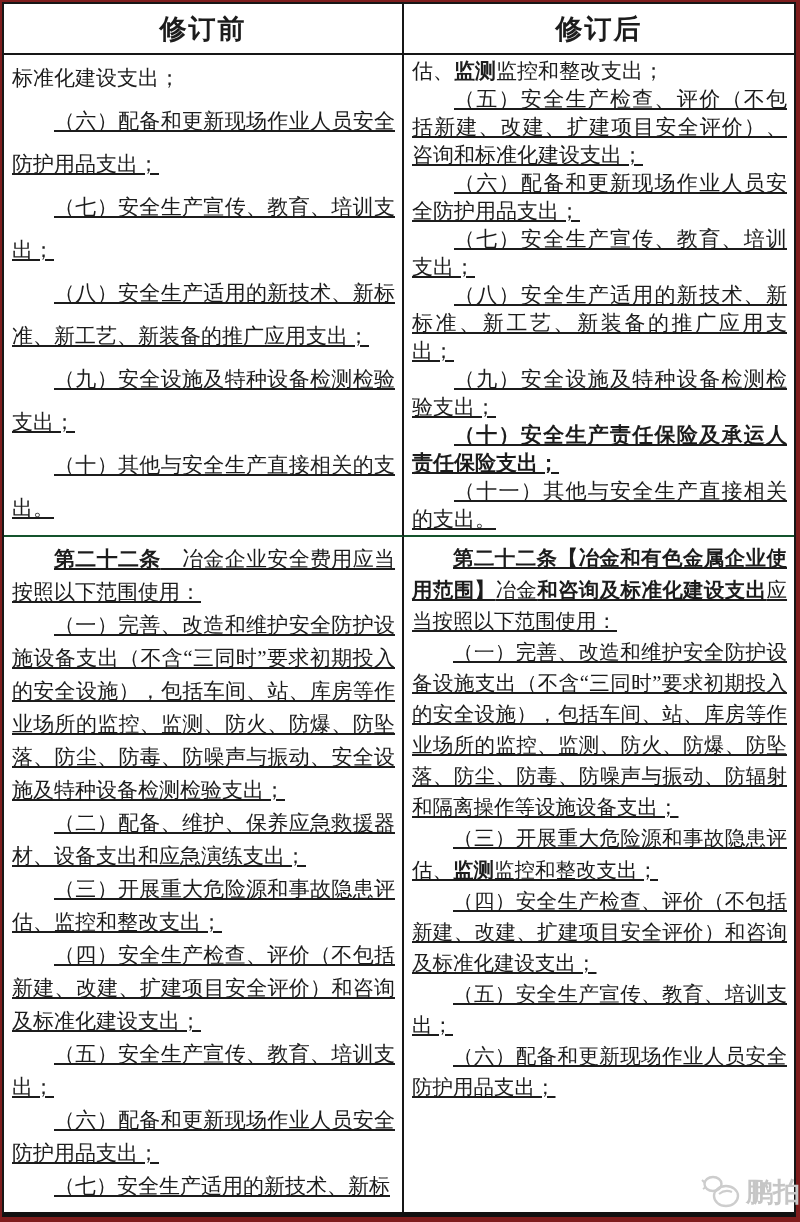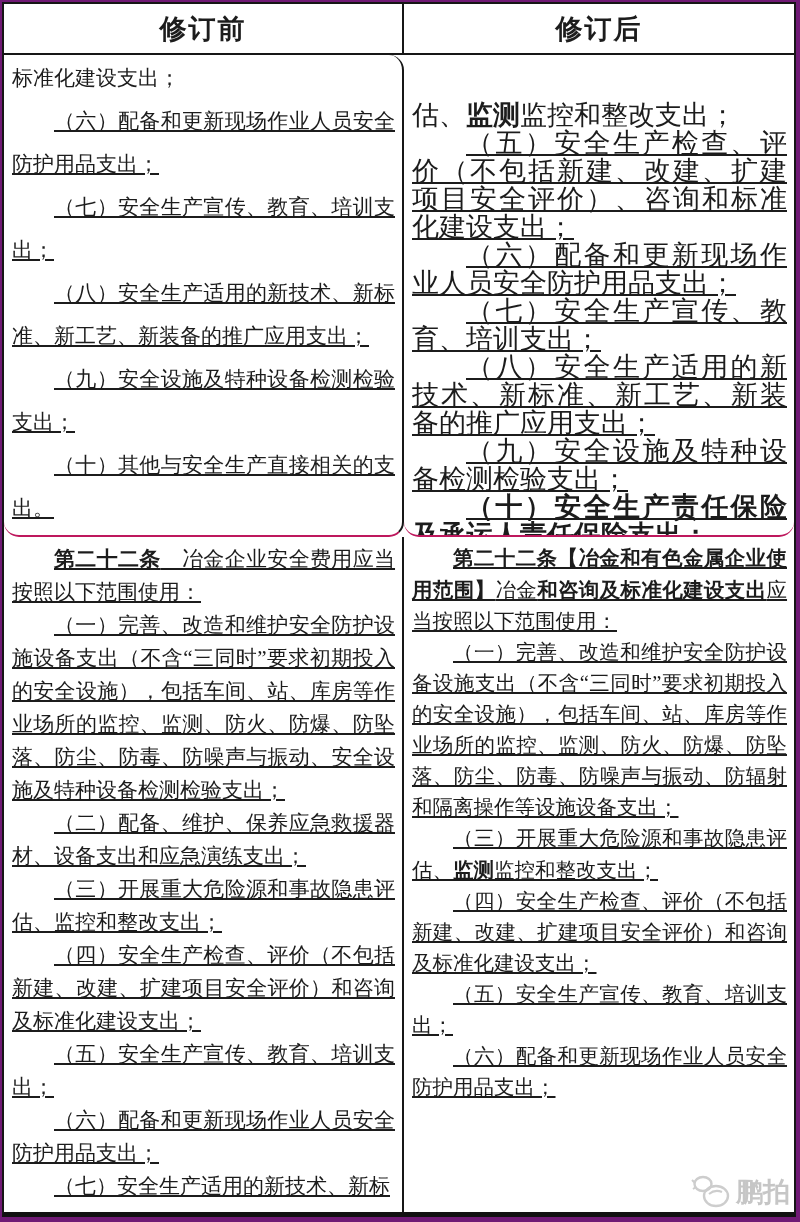--- a/index.html
+++ b/index.html
@@ -1,19 +1,19 @@
 <!DOCTYPE html>
 <html><head>
 <meta charset="utf-8">
 <style>
   html,body{margin:0;padding:0;background:#fff;}
   .page{
     position:relative;
     width:800px;height:1222px;
-    background:#701a75;
+    background:#7f1d1d;
     font-family:"Liberation Serif","DejaVu Serif",serif;
     color:#1c1c1c;
     overflow:hidden;
   }
   .doc-table{
     position:absolute;left:2px;top:2px;
     width:794px;height:1215px;
     border:2px solid #161616;
     border-bottom:5px solid #111;
     box-sizing:border-box;
@@ -29,30 +29,30 @@
     border-bottom:2px solid #161616;
     box-sizing:border-box;
   }
   .col-left{border-right:2px solid #161616;box-sizing:border-box;}
   .cell{
     box-sizing:border-box;
     overflow:hidden;
     padding:2px 7px 0 8px;
   }
   .row2{padding-top:5px;}
-  .row1-cell{border-bottom:2px solid #be185d;border-radius:15px;}
+  .row1-cell{border-bottom:2px solid #14532d;}
   .para{margin:0;text-align:justify;text-justify:inter-character;}
   .para.indent{text-indent:2em;text-decoration:underline;}
   .b{font-family:"Liberation Sans","DejaVu Sans",sans-serif;font-weight:700;}
   .fs-l1{font-size:21px;line-height:43px;}
-  .fs-r1{font-size:27px;line-height:28px;margin-top:44px;}
+  .fs-r1{font-size:21px;line-height:28px;}
   .fs-l2{font-size:21px;line-height:33px;}
   .fs-r2{font-size:20.5px;line-height:31px;}
   .watermark{
-    position:absolute;right:10px;bottom:12px;
+    position:absolute;right:0;bottom:12px;
     display:flex;align-items:center;gap:5px;
     color:#c6c6c6;
     font-family:"Liberation Sans","DejaVu Sans",sans-serif;
     font-weight:700;font-size:27px;
     user-select:none;
   }
 </style>
 </head>
 <body>
 

